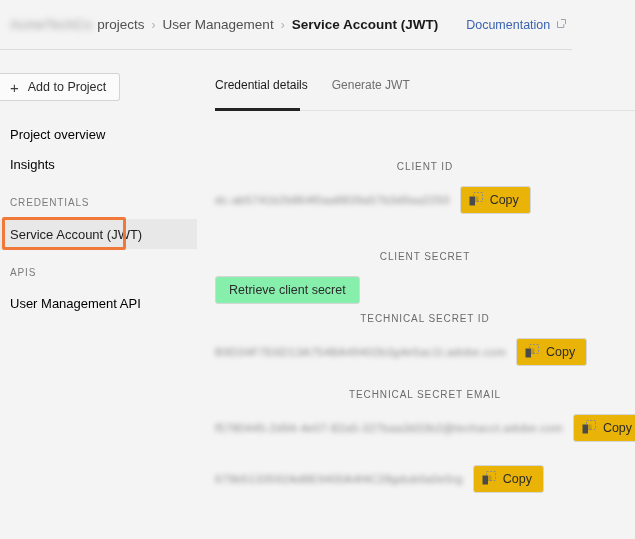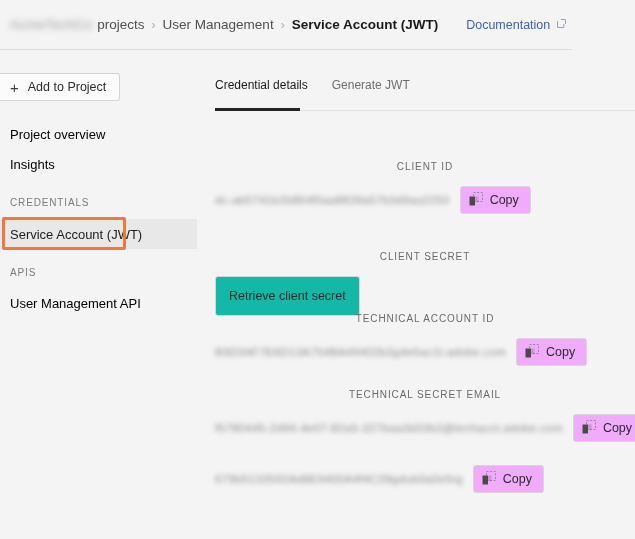--- a/index.html
+++ b/index.html
@@ -197,36 +197,36 @@
     filter: blur(2.9px);
     -webkit-filter: blur(2.9px);
     white-space: nowrap;
     user-select: none;
     line-height: 16px;
   }
   .copy-btn {
     flex: none;
     height: 28px;
     padding: 0 11px 0 8px;
-    background: #f0abfc;
+    background: #eab308;
     border: 1px solid #d6d6d6;
     border-radius: 3px;
     display: inline-flex;
     align-items: center;
     gap: 7px;
     font-size: 12.5px;
     color: #2c2c2c;
     cursor: pointer;
     white-space: nowrap;
   }
   .copy-icon { display: block; flex: none; }
   .retrieve-btn {
-    height: 40px;
+    height: 28px;
     padding: 0 13px;
-    background: #14b8a6;
+    background: #86efac;
     border: 1px solid #d6d6d6;
     border-radius: 3px;
     display: inline-flex;
     align-items: center;
     font-size: 12.5px;
     color: #2c2c2c;
     cursor: pointer;
     white-space: nowrap;
   }
 </style>
@@ -305,21 +305,21 @@
     <div class="field" style="top:200px;">
       <div class="field-label">CLIENT SECRET</div>
       <div class="field-row">
         <span class="retrieve-btn">
           <span>Retrieve client secret</span>
         </span>
       </div>
     </div>
 
     <div class="field" style="top:262px;">
-      <div class="field-label">TECHNICAL ACCOUNT ID</div>
+      <div class="field-label">TECHNICAL SECRET ID</div>
       <div class="field-row">
         <span class="redacted-value">B9D34F7E6D13A754BA49402b3g4e5ac1t.adobe.com</span>
         <span class="copy-btn">
           <span class="copy-icon">
             <svg width="14" height="14" viewBox="0 0 14 14">
               <rect x="4.5" y="0.5" width="9" height="9" fill="none" stroke="#8e8e8e" stroke-width="1" stroke-dasharray="2,1.6"></rect>
               <path d="M0.5,4.5 L6,4.5 L6,13.5 L0.5,13.5 Z" fill="#4a4a4a"></path>
               <path d="M6,4.5 L9.5,4.5 L9.5,10 L6,10 Z" fill="#4a4a4a" opacity="0.22"></path>
             </svg>
           </span>

